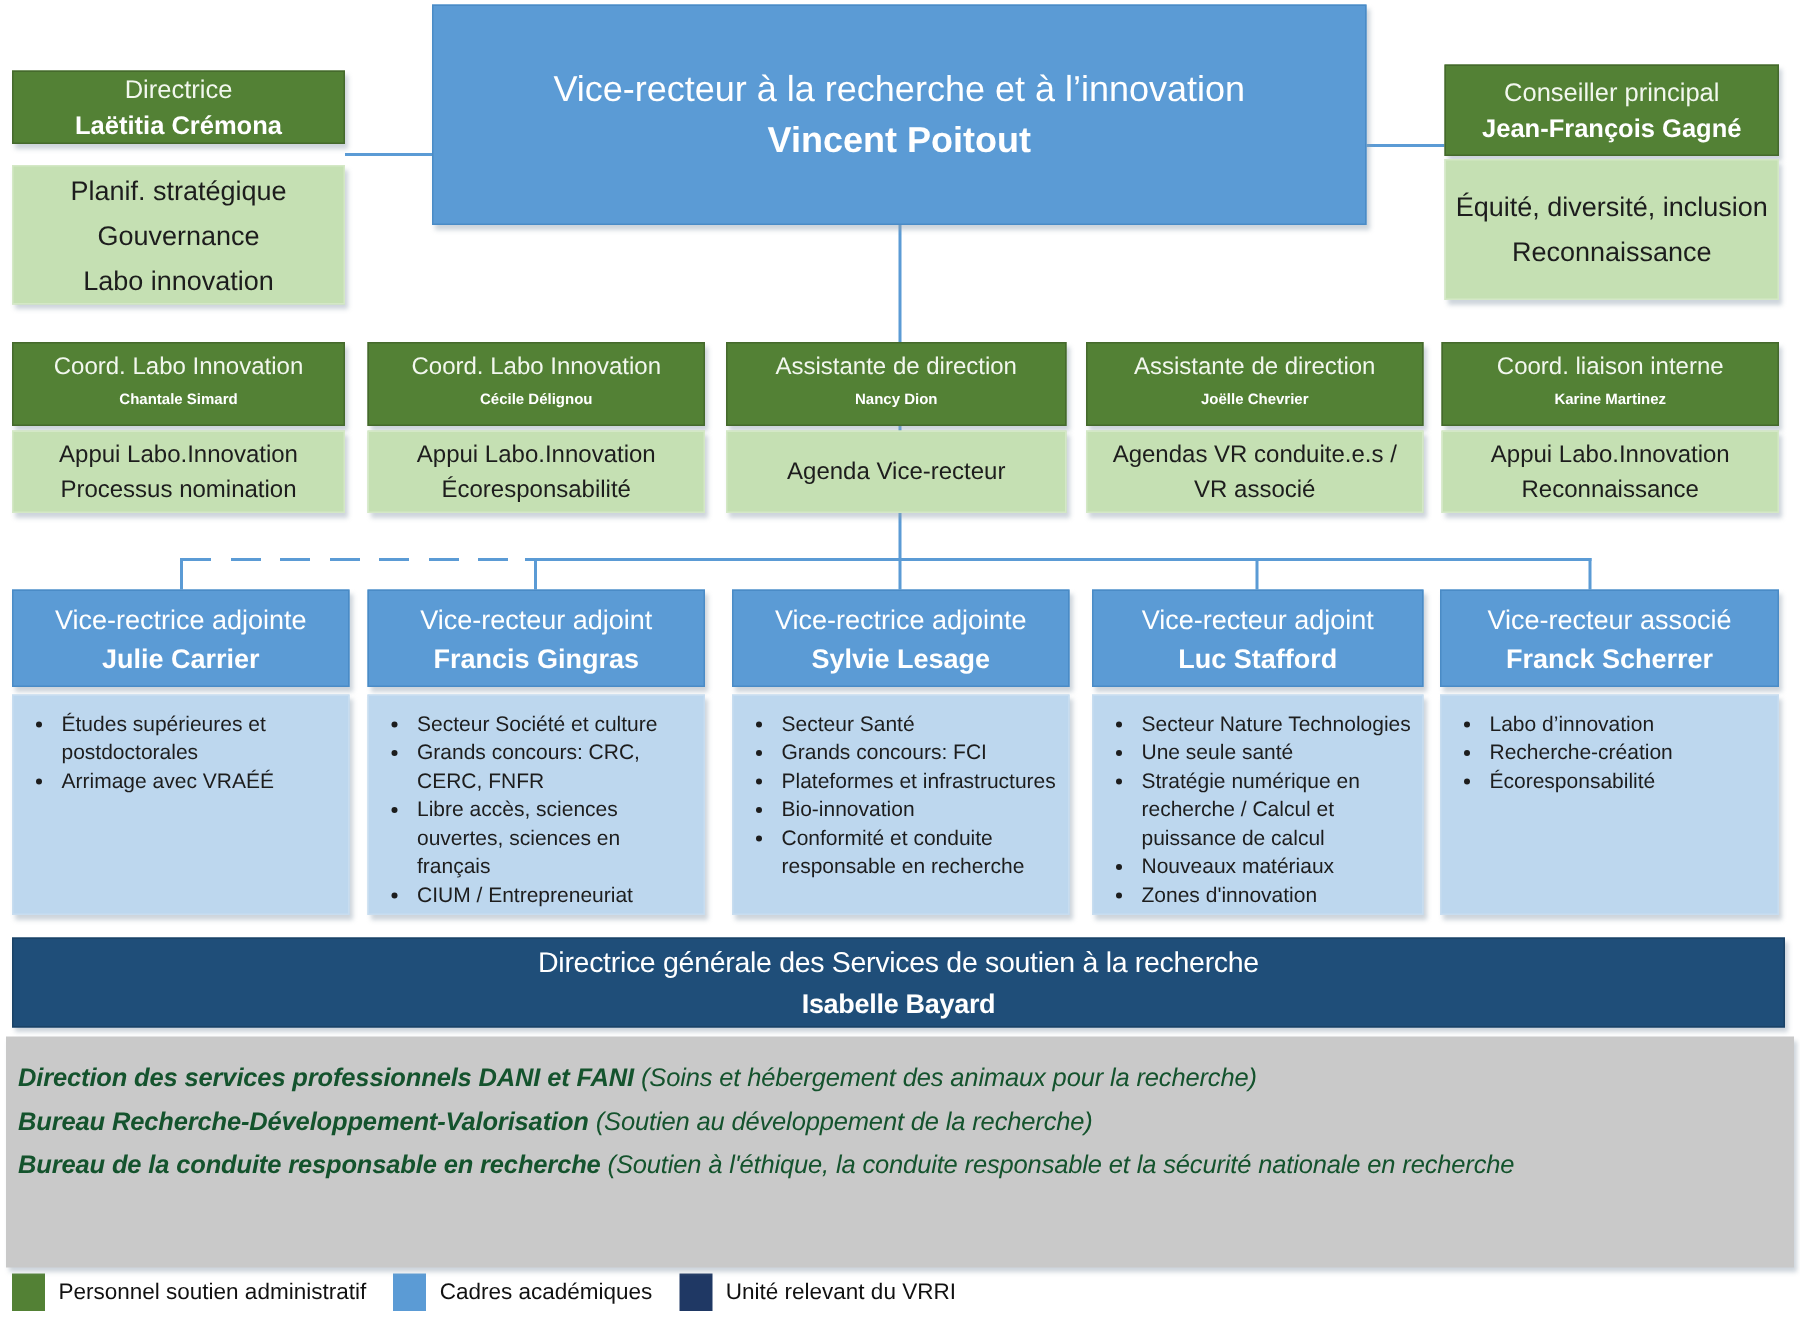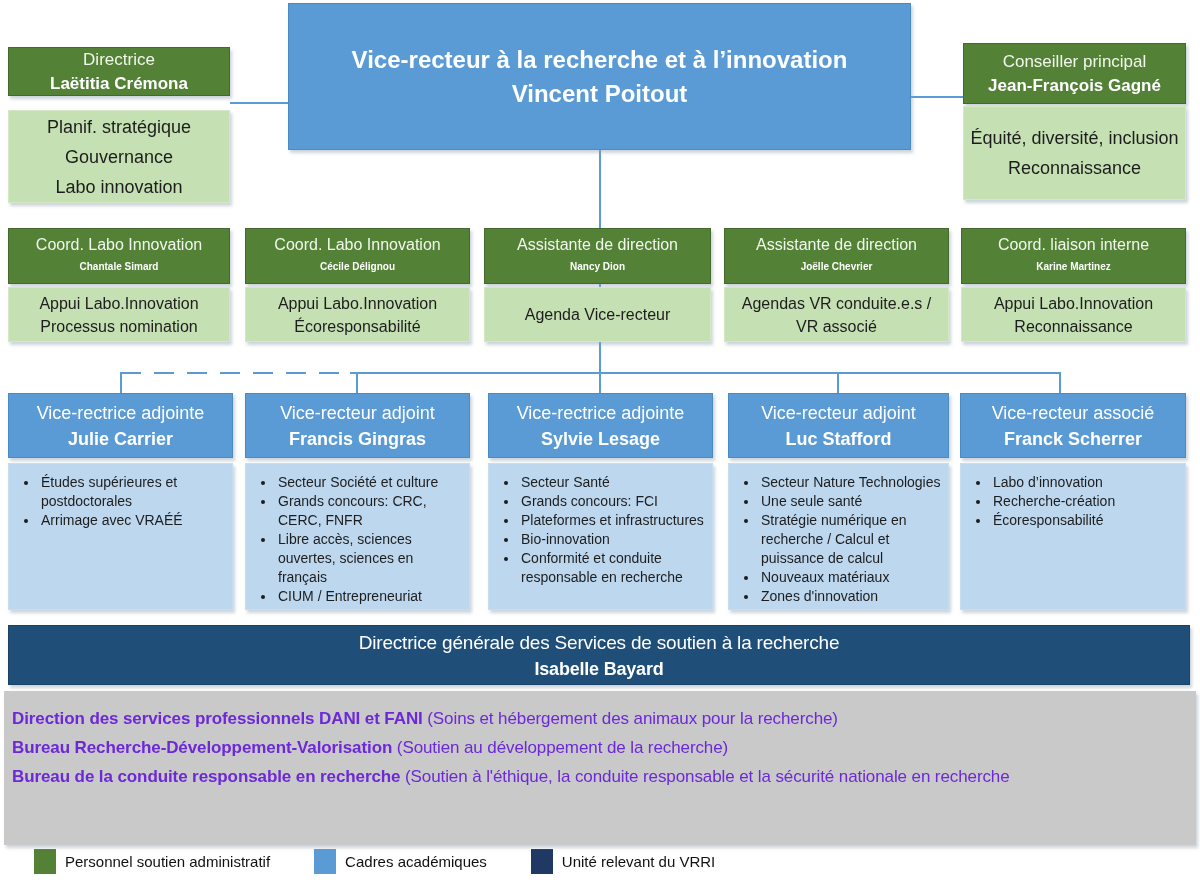--- a/index.html
+++ b/index.html
@@ -10,21 +10,21 @@
   .line{position:absolute;background:#5b9bd5;z-index:0;}
   .dash{position:absolute;height:2px;z-index:0;
         background:repeating-linear-gradient(to right,#5b9bd5 0 20px,transparent 20px 33px);}
 
   
   .box{position:absolute;z-index:1;box-sizing:border-box;
        box-shadow:2px 3px 3px rgba(145,160,175,.45);}
   .center-col{display:flex;flex-direction:column;justify-content:center;align-items:center;text-align:center;}
 
   .top-box{background:#5b9bd5;border:1px solid #4a8bc6;color:#fff;}
-  .top-box .role{font-weight:bold;font-size:24px;line-height:34px;}
+  .top-box .role{font-weight:normal;font-size:24px;line-height:34px;}
   .top-box .name{font-weight:bold;font-size:24px;line-height:34px;}
 
   .head-green{background:#538135;border:1px solid #45692c;color:#fff;}
   .head-green .role{font-size:16px;line-height:22px;color:#f2f7ee;}
   .head-green .name{font-size:10px;line-height:22px;font-weight:bold;color:#fff;}
   .head-green.lg .role,.head-green.lg .name{font-size:17px;line-height:24px;}
 
   .body-green{background:#c5e0b3;border:1px solid #d4e8c6;color:#1d1d1d;}
   .body-green .duty{font-size:16px;line-height:23px;}
   .body-green.lg .duty{font-size:18px;line-height:30px;}
@@ -34,27 +34,27 @@
   .head-blue .name{font-size:18px;line-height:26px;font-weight:bold;}
 
   .body-blue{background:#bdd7ee;border:1px solid #c8ddf0;color:#1d1d1d;}
   .body-blue ul{margin:9px 0 0 0;padding:0 6px 0 30px;}
   .body-blue li{font-size:14px;line-height:19px;text-align:left;padding-left:2px;margin:0;}
 
   .navy-banner{background:#1f4e79;border:1px solid #1a4266;color:#fff;}
   .navy-banner .role{font-size:19px;line-height:27px;letter-spacing:-.2px;}
   .navy-banner .name{font-size:18px;line-height:26px;font-weight:bold;letter-spacing:-.2px;}
 
-  .gray-box{background:#c9c9c9;color:#6d28d9;}
+  .gray-box{background:#c9c9c9;color:#14532d;font-style:italic;}
   .gray-box .lines{padding:13px 8px 0 8px;}
   .gray-box .ssr-line{font-size:17px;line-height:29px;white-space:nowrap;overflow:hidden;letter-spacing:-.1px;}
   .gray-box .b{font-weight:bold;}
 
   .legend{position:absolute;left:8px;top:849px;display:flex;align-items:center;gap:18px;}
-  .legend-item{display:flex;align-items:center;gap:9px;margin-left:26px;}
+  .legend-item{display:flex;align-items:center;gap:9px;}
   .legend-swatch{width:22px;height:25px;flex:0 0 auto;}
   .sw-green{background:#538135;}
   .sw-blue{background:#5b9bd5;}
   .sw-navy{background:#1f3864;}
   .legend-label{font-size:15px;color:#111;white-space:nowrap;}
 </style>
 </head>
 <body>
 
 <div class="canvas">

